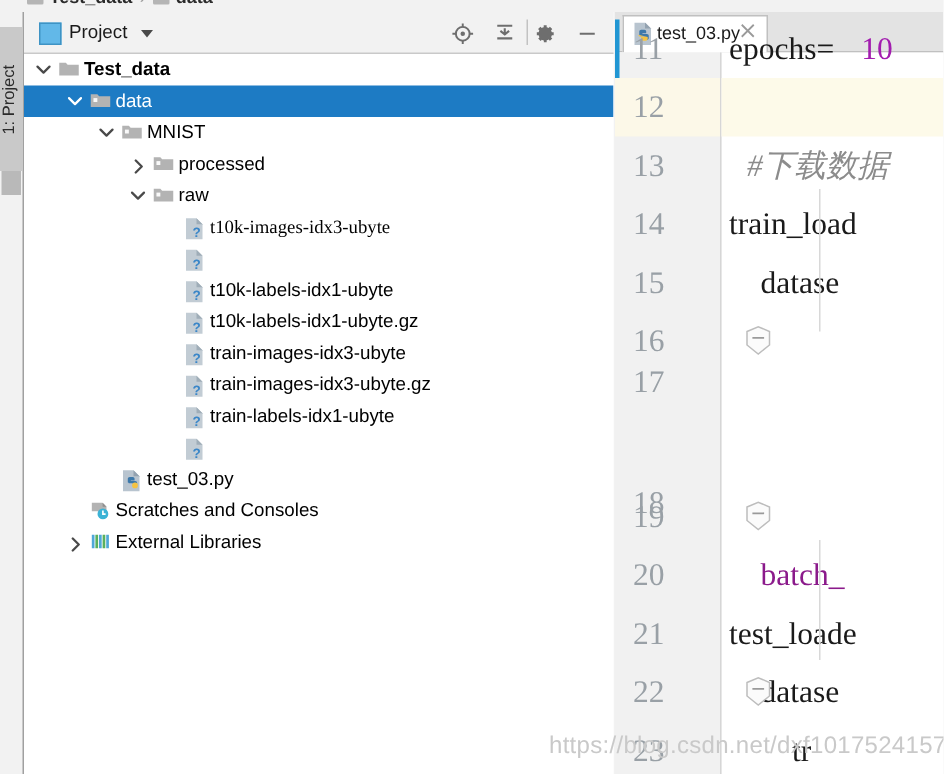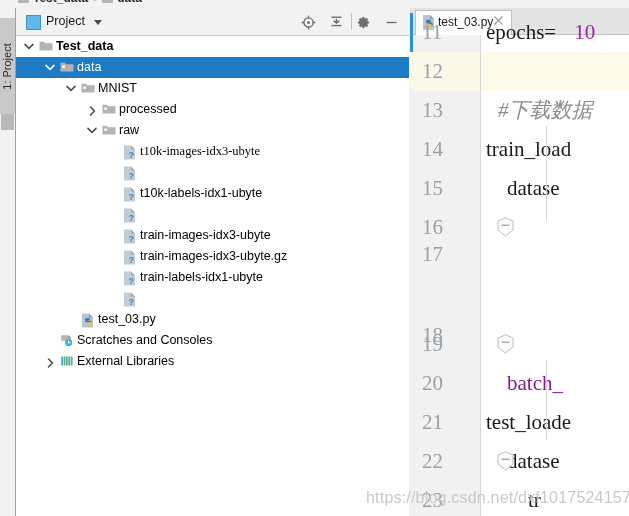--- a/index.html
+++ b/index.html
@@ -315,20 +315,21 @@
           <span class="label" style="left: 124px;">t10k-labels-idx1-ubyte</span>
         </div>
         <div class="row" style="top: 0px;">
           <span class="nodeicon" style="left: 106px;">
             <svg width="14" height="15" viewBox="0 0 14 15">
               <path fill="#c2ccd4" d="M1 0.5h7l4 4v10H1z"></path>
               <path fill="#9fadb8" d="M8 0.5l4 4H8z"></path>
               <text x="5.4" y="13.1" font-family="Liberation Sans, sans-serif" font-size="9" font-weight="bold" fill="#3a86c8">?</text>
             </svg>
           </span>
+          <span class="label" style="left: 124px;">t10k-labels-idx1-ubyte.gz</span>
         </div>
         <div class="row" style="top: 0px;">
           <span class="nodeicon" style="left: 106px;">
             <svg width="14" height="15" viewBox="0 0 14 15">
               <path fill="#c2ccd4" d="M1 0.5h7l4 4v10H1z"></path>
               <path fill="#9fadb8" d="M8 0.5l4 4H8z"></path>
               <text x="5.4" y="13.1" font-family="Liberation Sans, sans-serif" font-size="9" font-weight="bold" fill="#3a86c8">?</text>
             </svg>
           </span>
           <span class="label" style="left: 124px;">train-images-idx3-ubyte</span>

